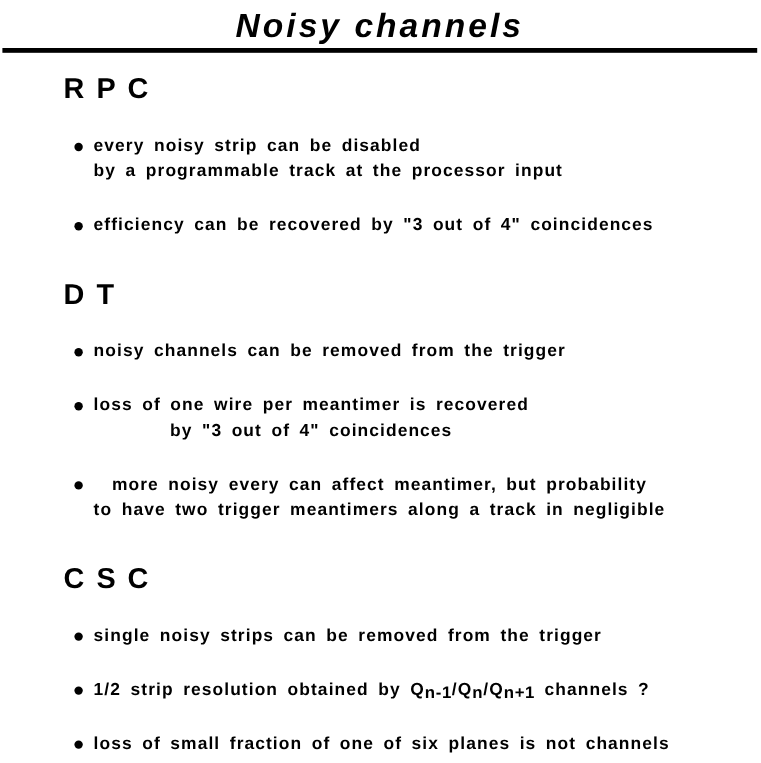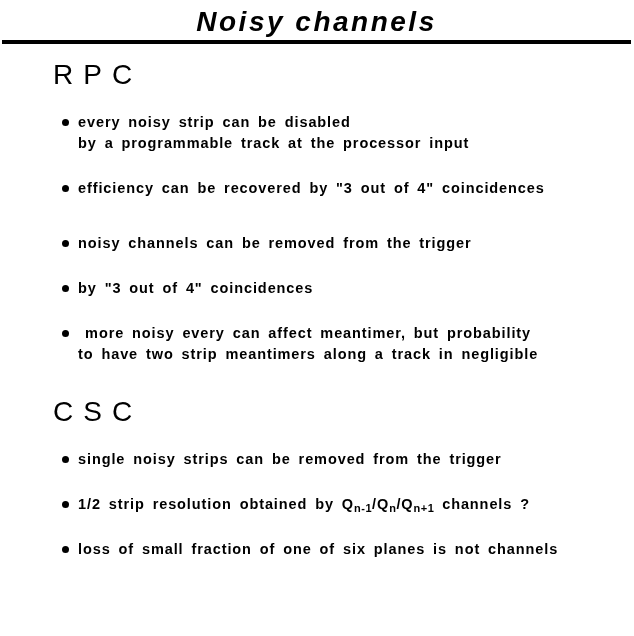--- a/index.html
+++ b/index.html
@@ -29,24 +29,24 @@
     font-weight: bold;
     letter-spacing: 2.5px;
   }
   .slide-body {
     padding: 0 28px 0 53px;
   }
   .section { margin-top: 34px; }
   .section:first-child { margin-top: 18px; }
   .section-heading {
     margin: 0 0 24px 0;
-    font-size: 28px;
+    font-size: 24px;
     line-height: 26px;
     letter-spacing: 10px;
-    font-weight: normal;
+    font-weight: bold;
   }
   .bullet-list {
     list-style: none;
     margin: 0;
     padding: 0;
   }
   .bullet-item {
     display: flex;
     align-items: flex-start;
     padding-left: 9px;
@@ -61,21 +61,21 @@
     background: #000000;
     border-radius: 50%;
   }
   .bullet-text {
     font-size: 14.5px;
     line-height: 21px;
     letter-spacing: 0.9px;
     word-spacing: 3px;
   }
   .bullet-text sub {
-    font-size: 11px;
+    font-size: 14px;
     line-height: 0;
     vertical-align: -3px;
     letter-spacing: 0.5px;
   }
 </style>
 </head>
 <body>
 
 <header class="slide-header">
   <h1 class="slide-title">Noisy channels</h1>
@@ -94,38 +94,40 @@
         </li>
         <li class="bullet-item">
           <span class="bullet-dot"></span>
           <div class="bullet-text">
             <div class="bullet-line"><span>efficiency can be recovered by "3 out of 4" coincidences</span></div>
           </div>
         </li>
       </ul>
     </section>
     <section class="section">
+      <h2 class="section-heading">DT</h2>
       <ul class="bullet-list">
         <li class="bullet-item">
           <span class="bullet-dot"></span>
           <div class="bullet-text">
             <div class="bullet-line"><span>noisy channels can be removed from the trigger</span></div>
           </div>
         </li>
         <li class="bullet-item">
           <span class="bullet-dot"></span>
           <div class="bullet-text">
+            <div class="bullet-line"><span>loss of one wire per meantimer is recovered</span></div>
             <div class="bullet-line"><span>by "3 out of 4" coincidences</span></div>
           </div>
         </li>
         <li class="bullet-item">
           <span class="bullet-dot"></span>
           <div class="bullet-text">
             <div class="bullet-line"><span>more noisy every can affect meantimer, but probability</span></div>
-            <div class="bullet-line"><span>to have two strip meantimers along a track in negligible</span></div>
+            <div class="bullet-line"><span>to have two trigger meantimers along a track in negligible</span></div>
           </div>
         </li>
       </ul>
     </section>
     <section class="section">
       <h2 class="section-heading">CSC</h2>
       <ul class="bullet-list">
         <li class="bullet-item">
           <span class="bullet-dot"></span>
           <div class="bullet-text">

